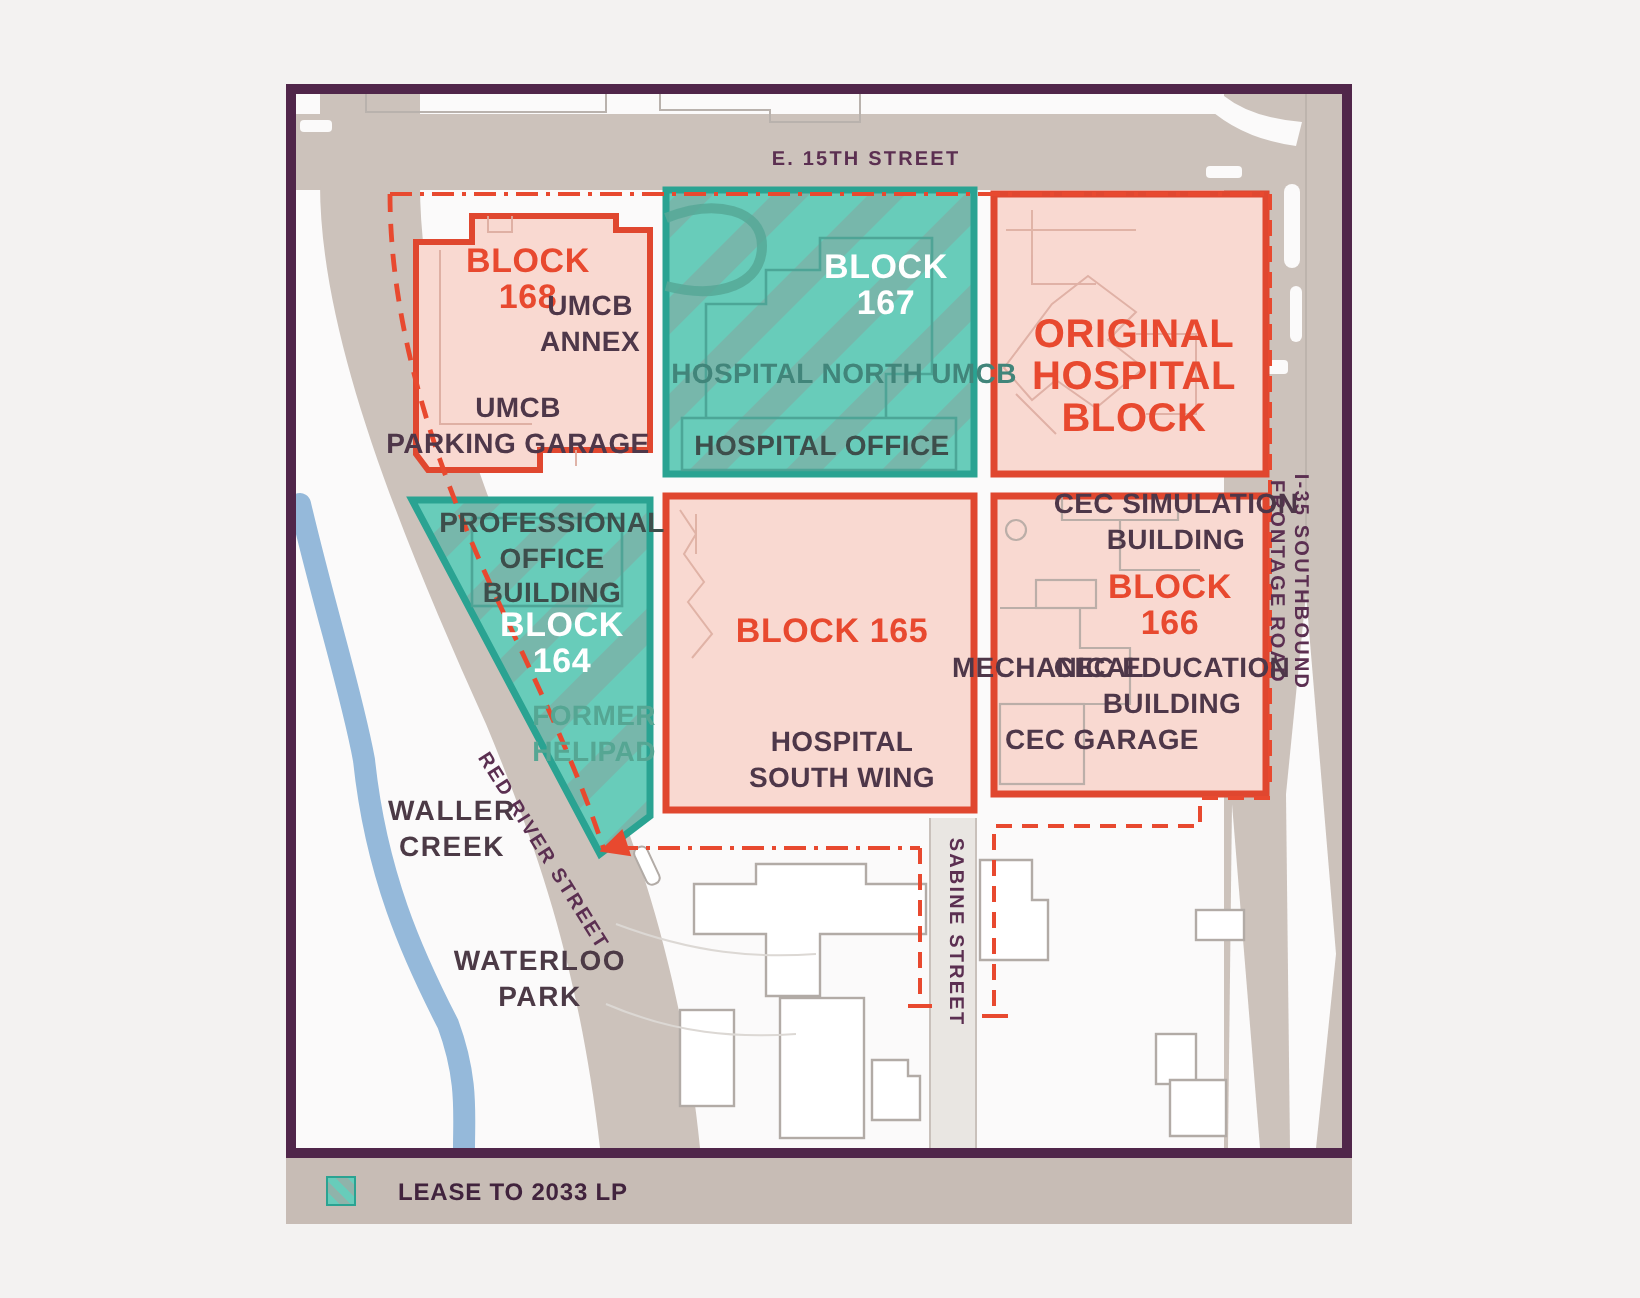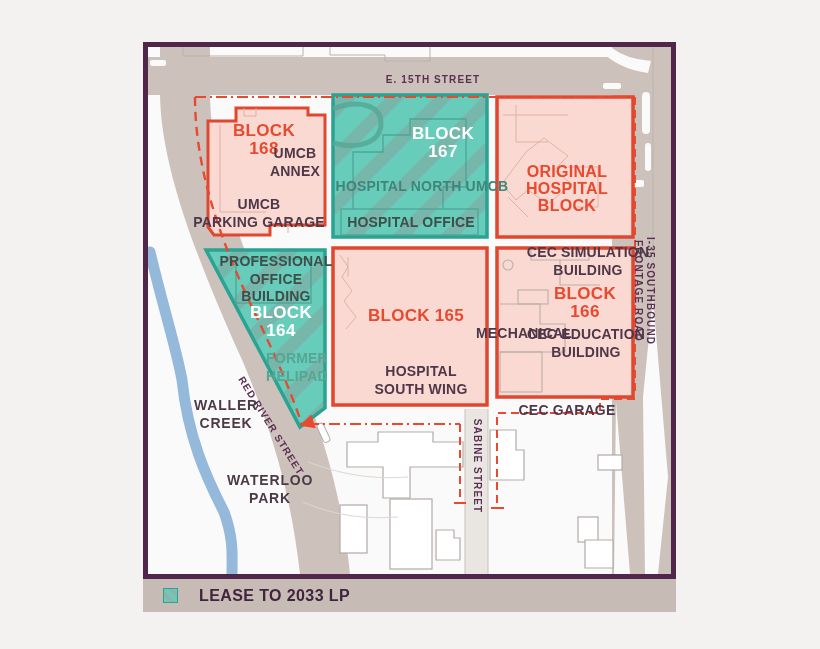--- a/index.html
+++ b/index.html
@@ -9,32 +9,32 @@
              box-sizing:border-box;border:5px solid #50264a;background:#fbfafa;overflow:hidden;}
   .map-frame svg{position:absolute;left:0;top:0;display:block;}
   .labels{position:absolute;left:0;top:0;width:820px;height:649px;pointer-events:none;}
   .lbl{position:absolute;transform:translate(-50%,-50%);font-weight:bold;text-align:center;
        white-space:pre-line;line-height:1.15;}
   .street-lbl{color:#5b2f51;font-size:10px;letter-spacing:1.1px;}
   .rot90{transform:translate(-50%,-50%) rotate(90deg);}
   .rot58{transform:translate(-50%,-50%) rotate(58deg);}
   .place-lbl{color:#4c3a46;font-size:14px;letter-spacing:.8px;line-height:1.3;}
   .big{color:#e8492f;font-size:17px;line-height:1.05;letter-spacing:.3px;}
-  .big-sm{font-size:16px;}
+  .big-sm{font-size:20px;}
   .big-white{color:#ffffff;}
   .sub{font-size:14px;line-height:1.25;letter-spacing:.2px;}
   .sub-pink{color:#4e3749;}
   .sub-teal-dark{color:#3d4e4b;}
   .sub-teal{color:#41857a;}
   .sub-teal-light{color:#55a693;}
   .legend-strip{position:absolute;left:143px;top:579px;width:533px;height:33px;background:#c7bcb5;
                 display:flex;align-items:center;padding-left:20px;box-sizing:border-box;}
   .legend-swatch{width:15px;height:15px;margin-right:8px;border:1px solid #2aa392;box-sizing:border-box;
                  background:repeating-linear-gradient(45deg,#68ccba 0 4px,#8fb3aa 4px 8px);}
-  .legend-label{font-weight:bold;font-size:16px;color:#41233d;letter-spacing:.4px;padding-left:13px;}
+  .legend-label{font-weight:bold;font-size:12px;color:#41233d;letter-spacing:.4px;padding-left:13px;}
 </style>
 </head>
 <body>
 
 <div id="canvas">
 
   <div class="map-frame">
     <svg width="523" height="527" viewBox="0 0 523 527">
       <defs>
         <pattern id="tealStripes" patternUnits="userSpaceOnUse" width="34" height="34" patternTransform="rotate(45)">
@@ -169,21 +169,21 @@
     <div class="lbl sub sub-pink" style="left:421px;top:380px;">HOSPITAL
 SOUTH WING</div>
 
     <div class="lbl sub sub-pink" style="left:588px;top:261px;">CEC SIMULATION
 BUILDING</div>
     <div class="lbl big" style="left:585px;top:303px;">BLOCK
 166</div>
     <div class="lbl sub sub-pink" style="left:524px;top:334px;">MECHANICAL</div>
     <div class="lbl sub sub-pink" style="left:586px;top:343px;">CEC EDUCATION
 BUILDING</div>
-    <div class="lbl sub sub-pink" style="left:567px;top:370px;margin-top:41px;">CEC GARAGE</div>
+    <div class="lbl sub sub-pink" style="left:551px;top:370px;">CEC GARAGE</div>
   </div>
 
   <div class="legend-strip">
     <span class="legend-swatch"></span>
     <span class="legend-label">LEASE TO 2033 LP</span>
   </div>
 
 </div>
 
 </body></html>

